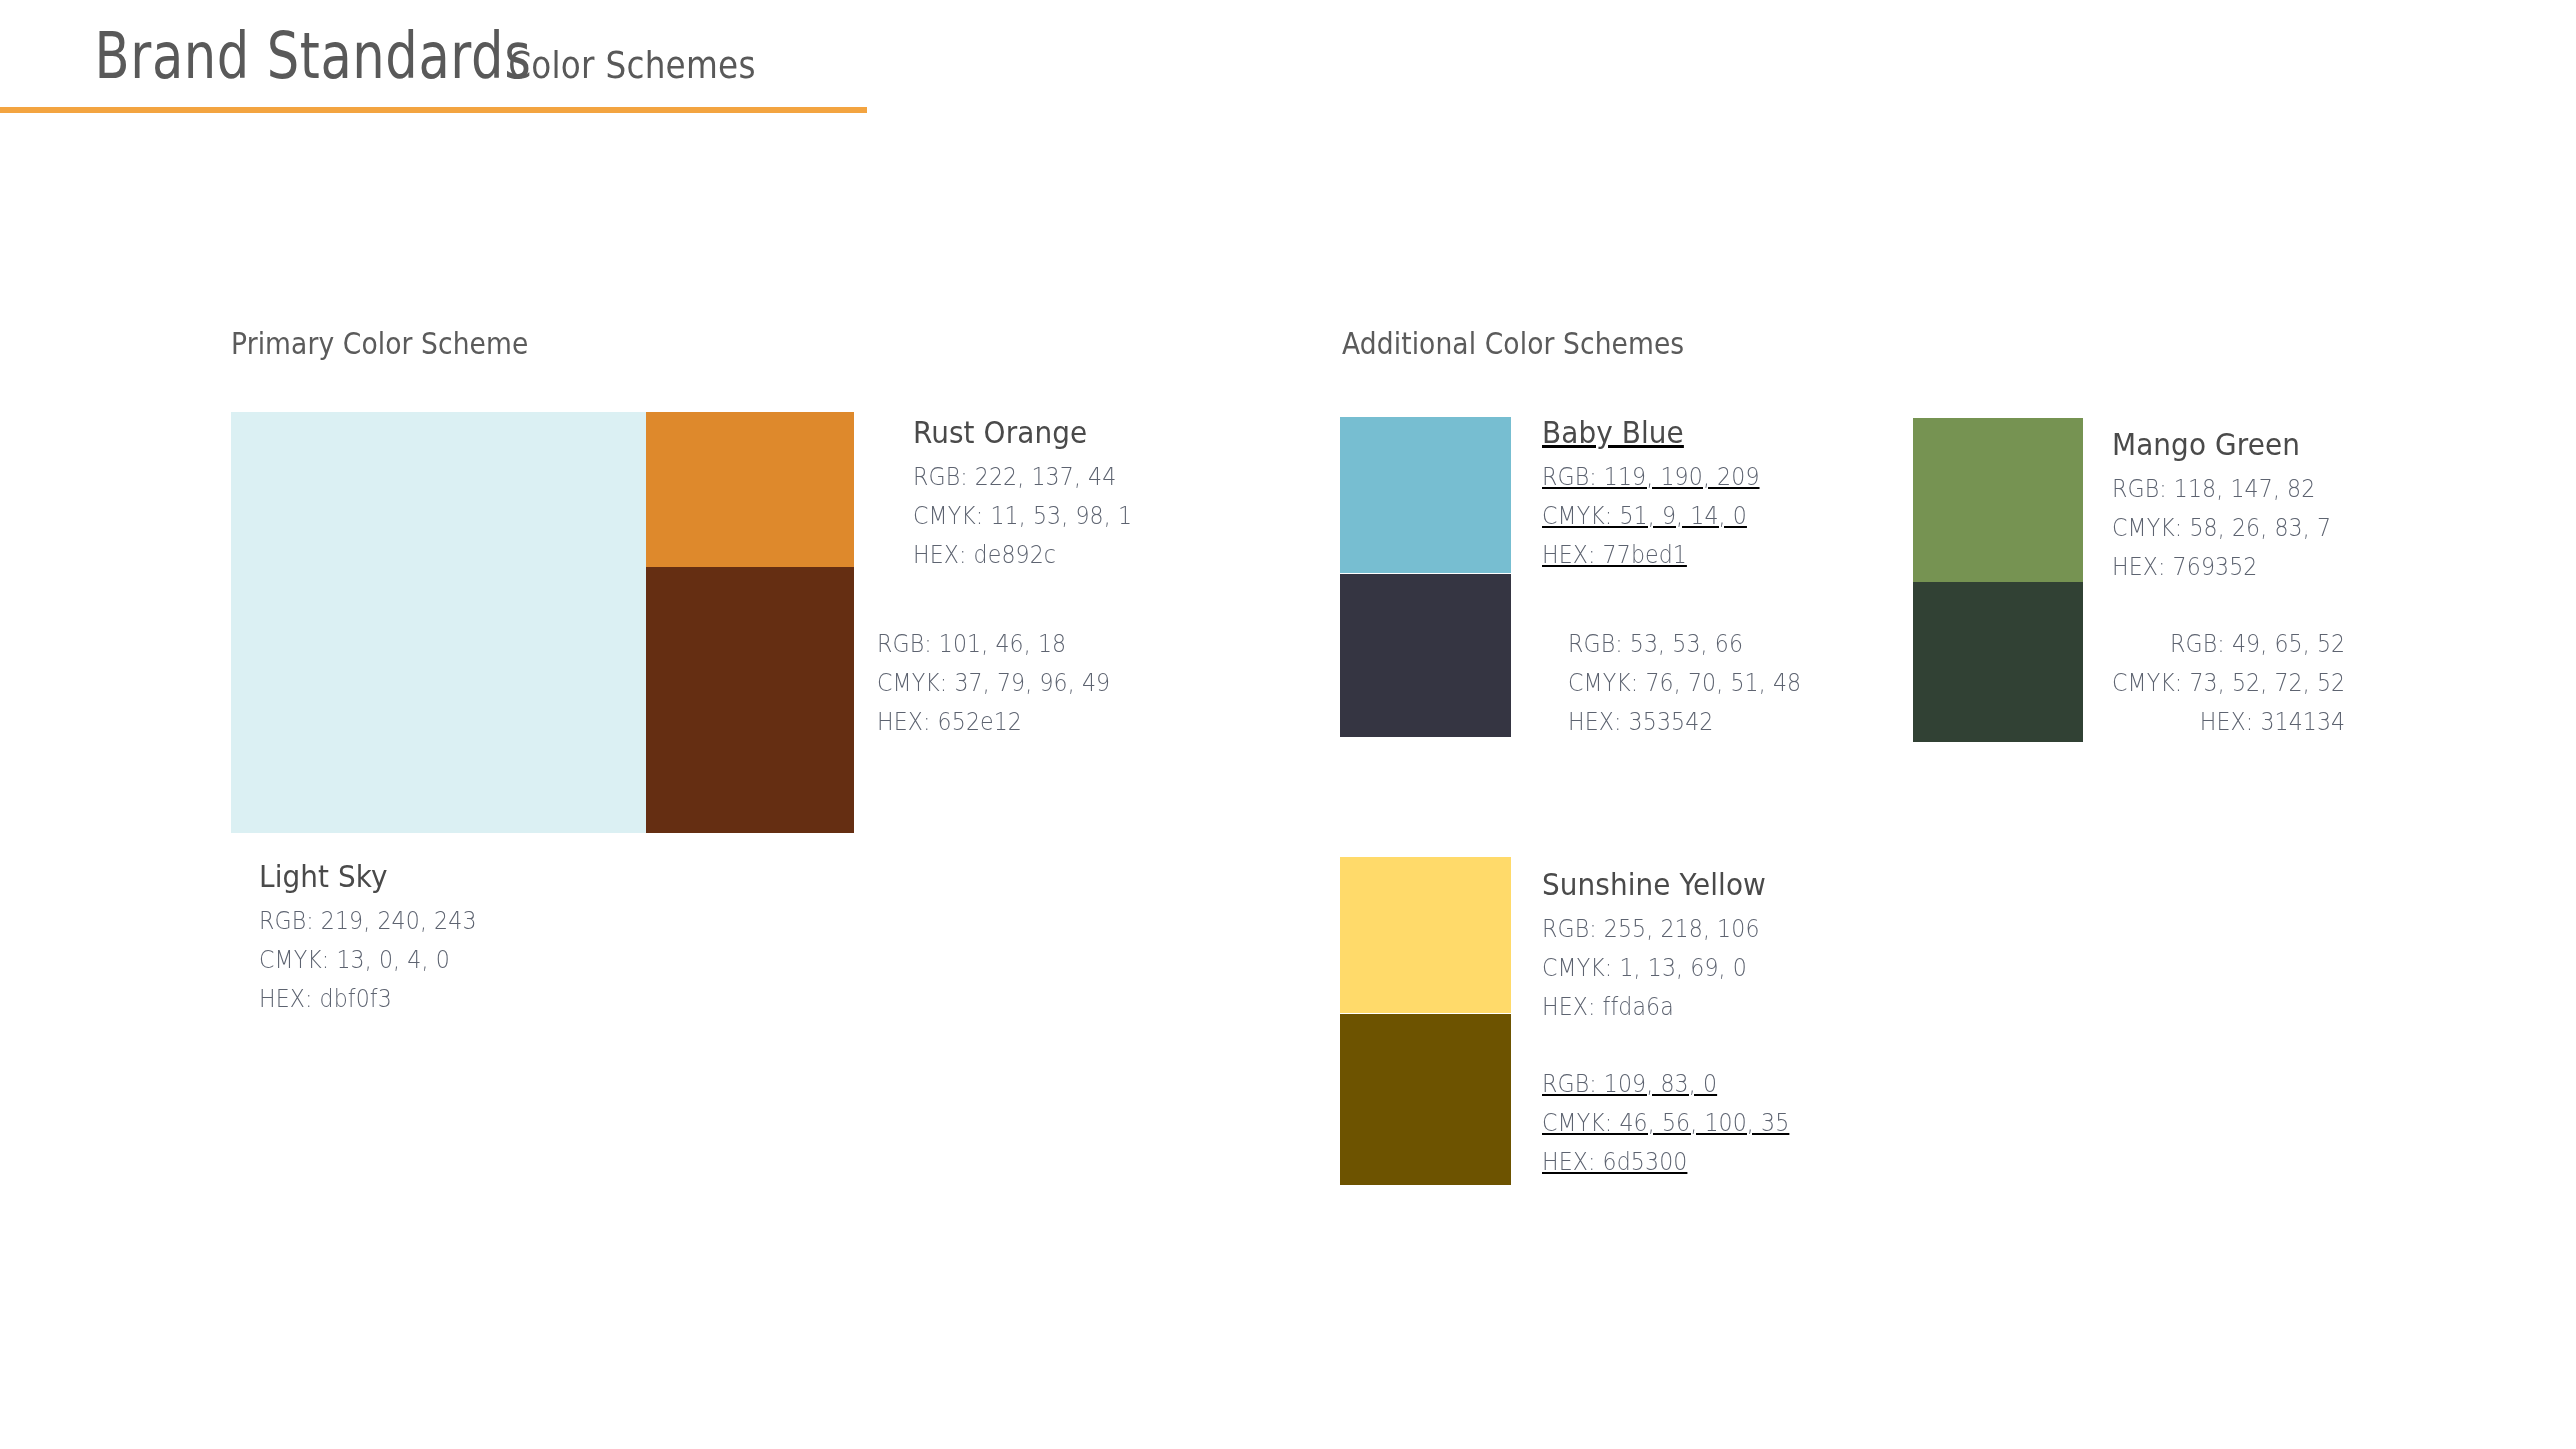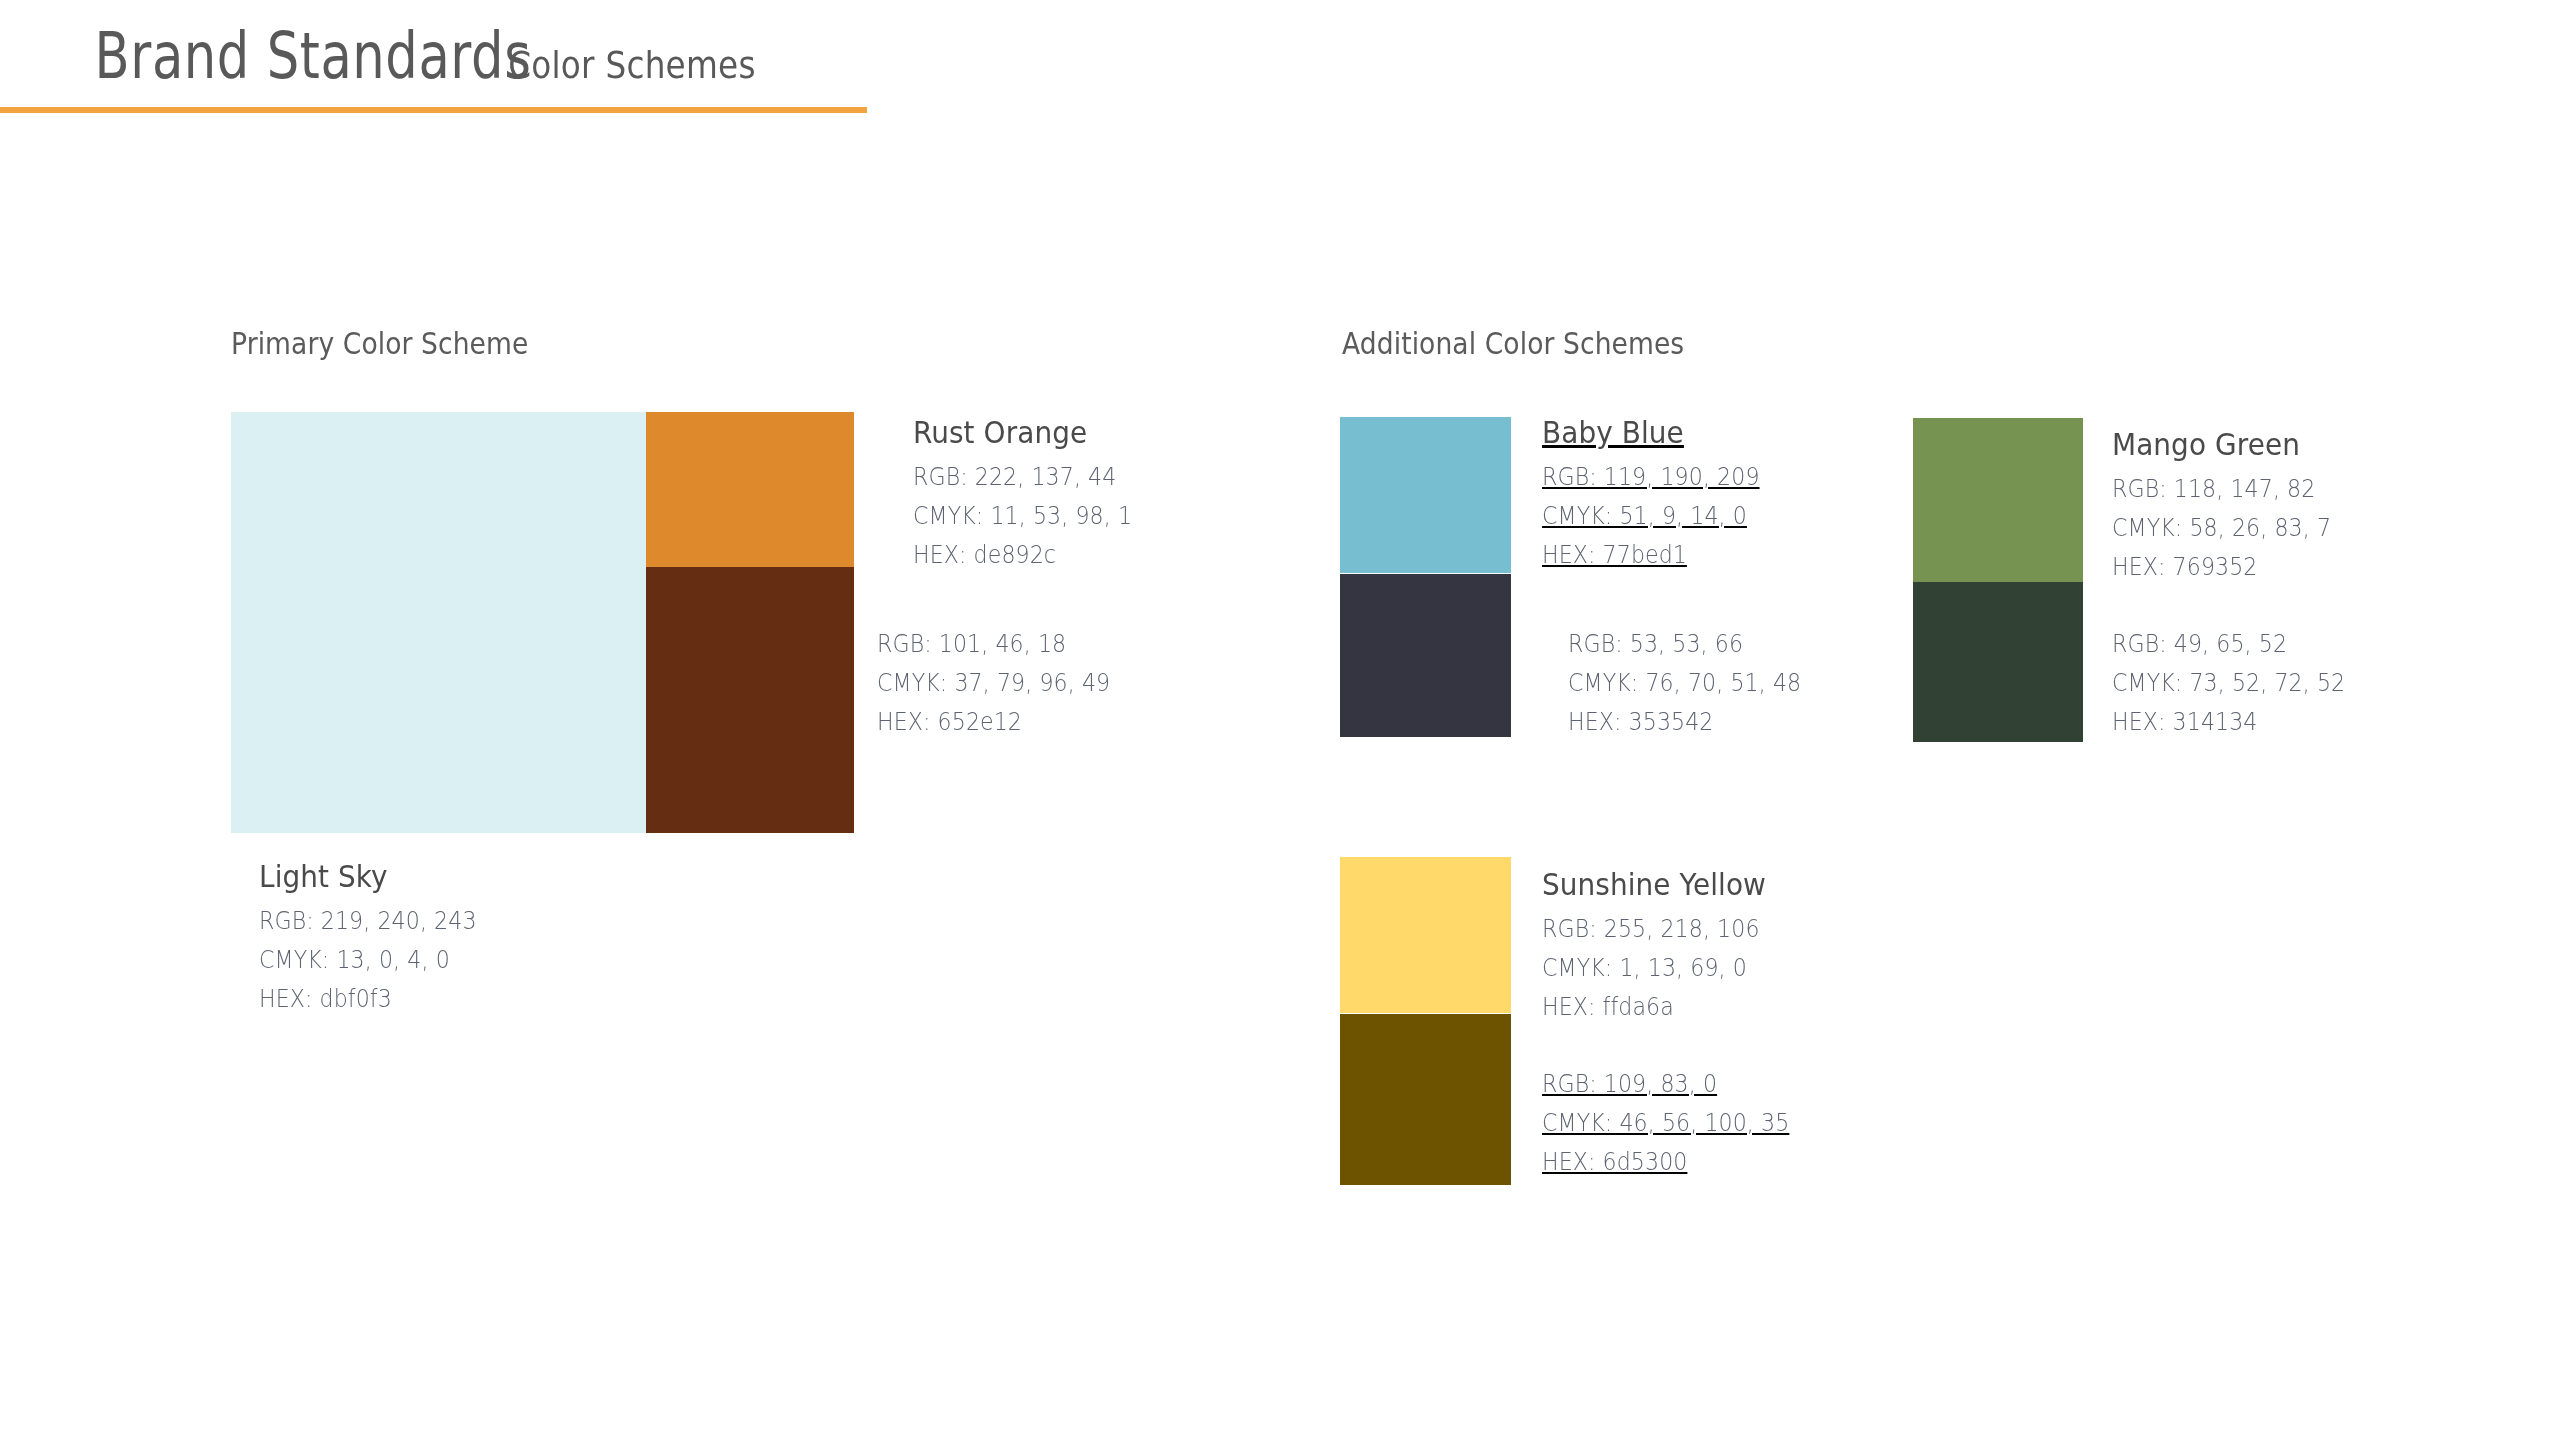--- a/index.html
+++ b/index.html
@@ -101,21 +101,21 @@
 
   
   #sw-babyblue     { left:1340px; top:417px; width:171px; height:156px; }
   #sw-babybluedark { left:1340px; top:574px; width:171px; height:163px; }
   #info-babyblue     { left:1542px; top:416px;text-decoration:underline; }
   #info-babybluedark { left:1542px; top:625px;margin-left:26px; }
 
   #sw-mango     { left:1913px; top:418px; width:170px; height:164px; }
   #sw-mangodark { left:1913px; top:582px; width:170px; height:160px; }
   #info-mango     { left:2112px; top:428px; }
-  #info-mangodark { left:2112px; top:625px; }
+  #info-mangodark { left:2112px; top:625px;text-align:right; }
 
   #sw-sunshine     { left:1340px; top:857px; width:171px; height:156px; }
   #sw-sunshinedark { left:1340px; top:1014px; width:171px; height:171px; }
   #info-sunshine     { left:1542px; top:868px; }
   #info-sunshinedark { left:1542px; top:1065px;text-decoration:underline; }
 </style>
 </head>
 <body>
 
 <div id="page">

